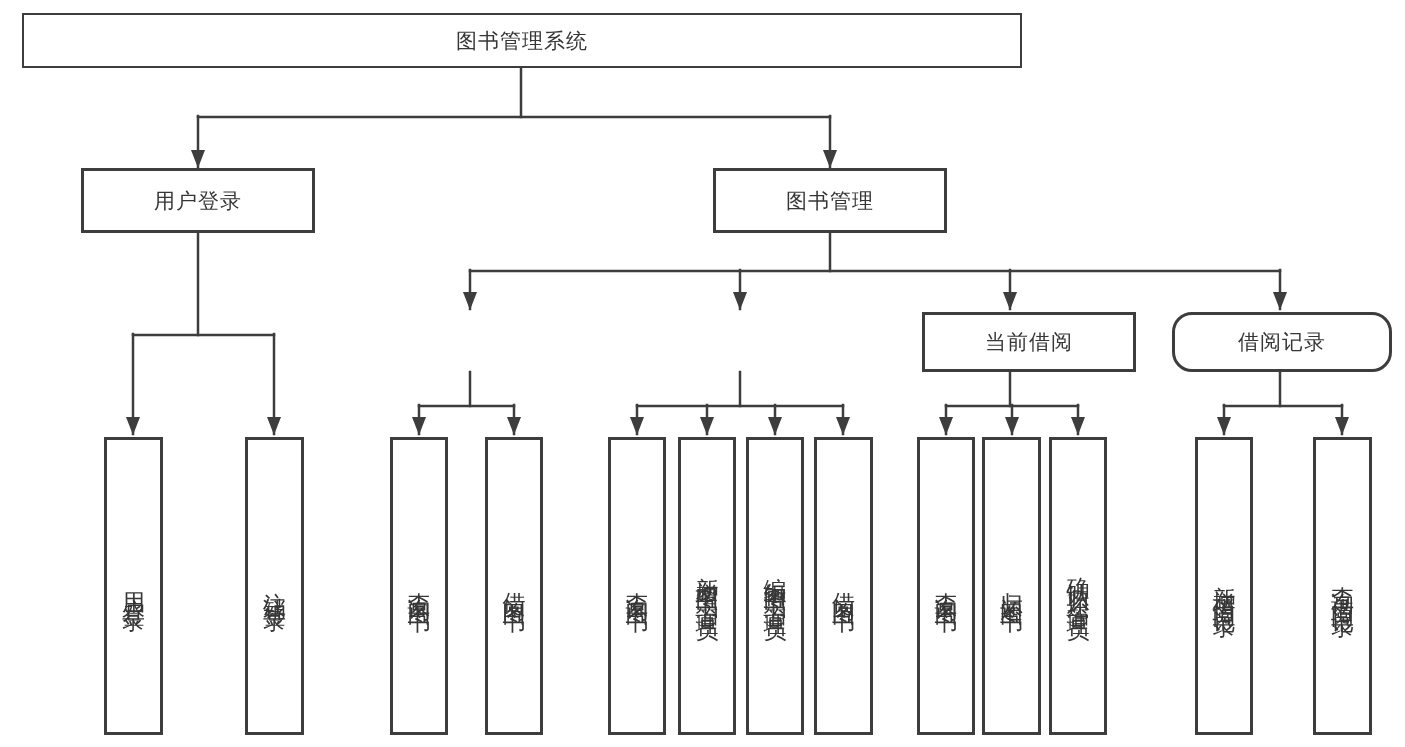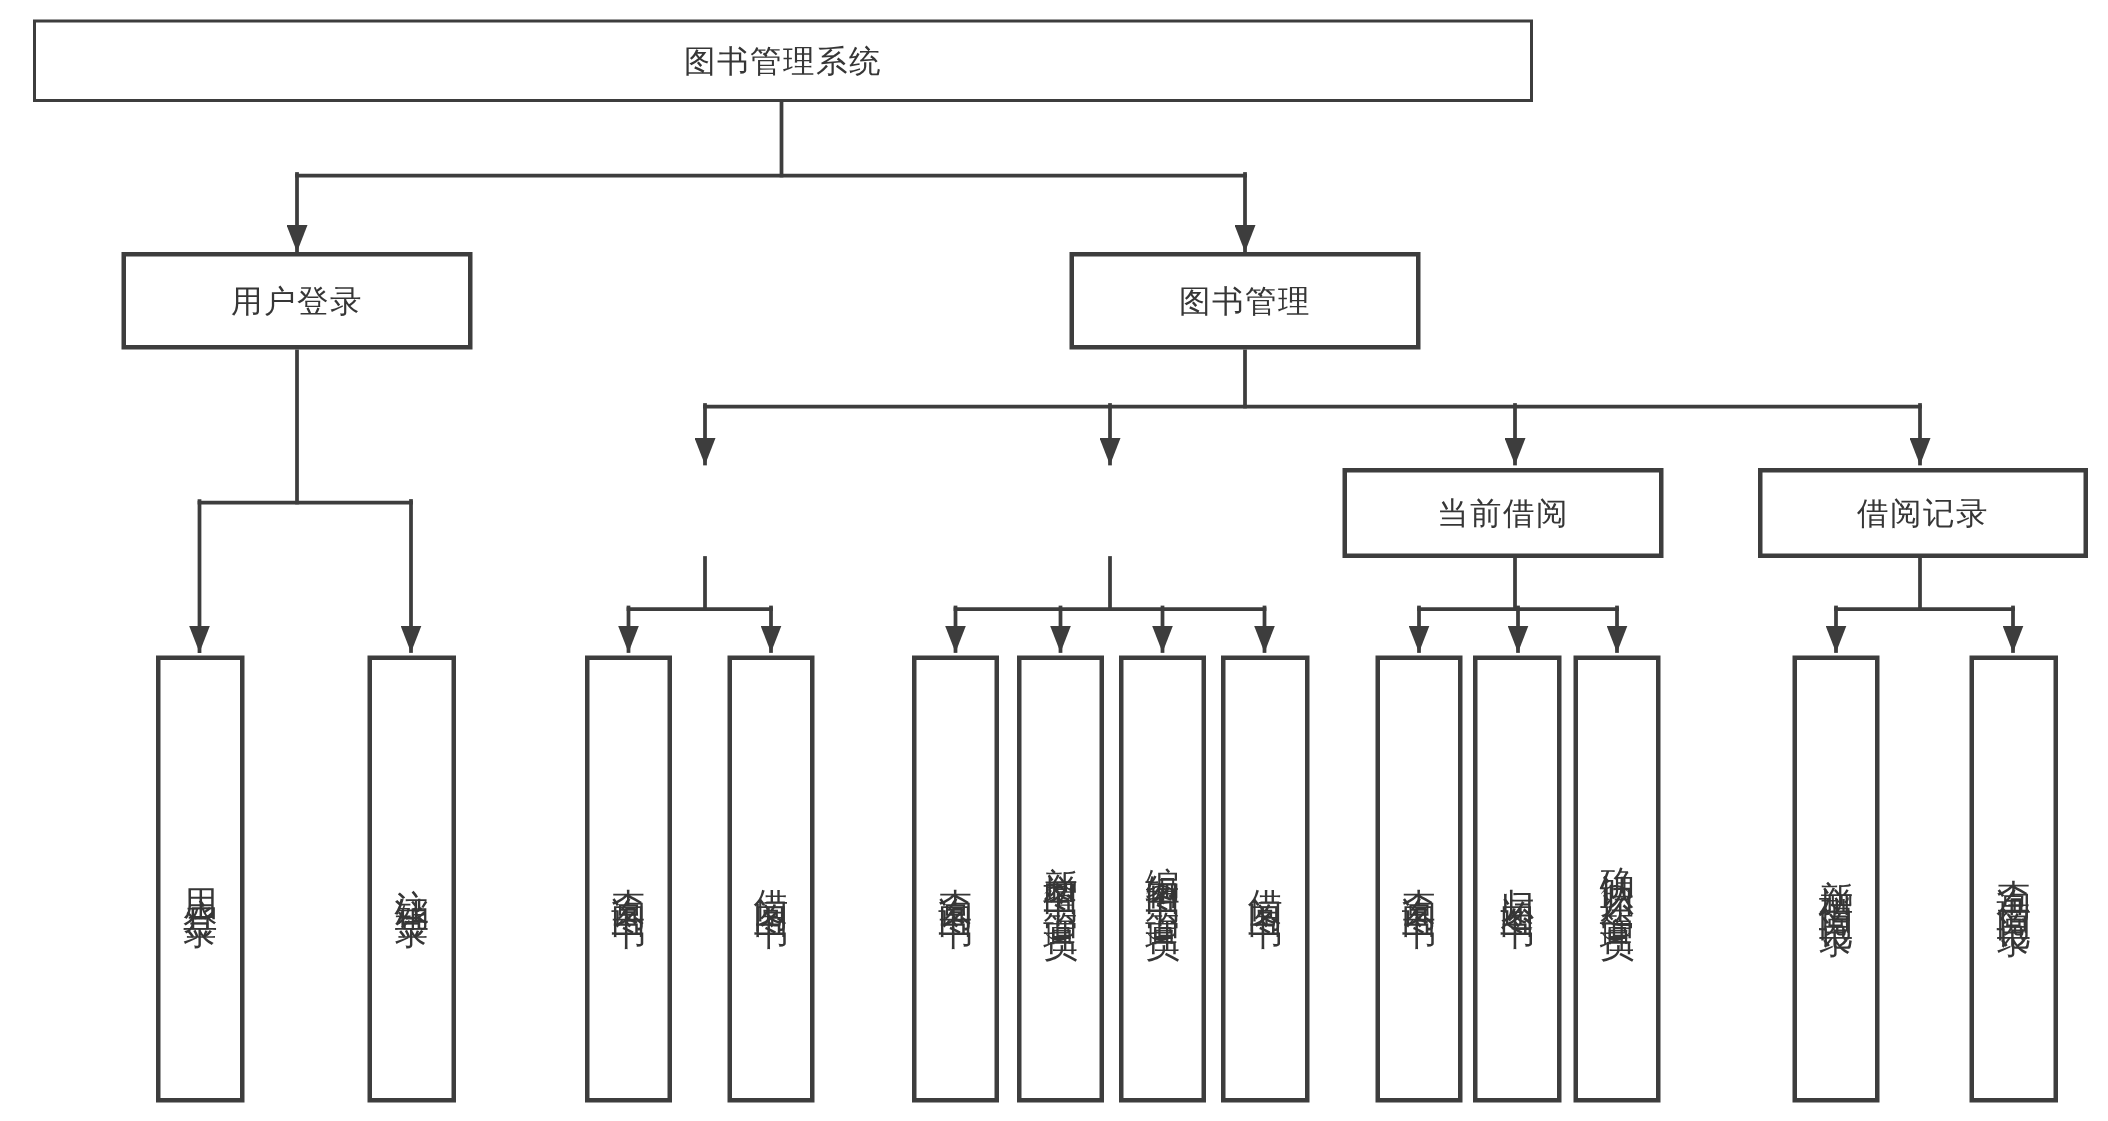--- a/index.html
+++ b/index.html
@@ -114,22 +114,22 @@
       <line x1="1224" y1="405" x2="1224" y2="434" marker-end="url(#ah)"></line>
       <line x1="1342" y1="405" x2="1342" y2="434" marker-end="url(#ah)"></line>
     </g>
   </svg>
 
   <div class="box root" style="left:22px; top:13px; width:1000px; height:55px;">图书管理系统</div>
 
   <div class="box" style="left:81px; top:168px; width:234px; height:65px;">用户登录</div>
   <div class="box" style="left:713px; top:168px; width:234px; height:65px;">图书管理</div>
 
-  <div class="box" style="left:895px; top:312px; width:214px; height:60px;">当前借阅</div>
-  <div class="box" style="left:1172px; top:312px; width:220px; height:60px;">借阅记录</div>
+  <div class="box" style="left:922px; top:312px; width:214px; height:60px;">当前借阅</div>
+  <div class="box" style="left:1172px; top:312px; width:220px; height:60px;border-radius:20px;">借阅记录</div>
 
   <div class="vbox" style="left:104px; top:437px; width:59px; height:298px;">
     <span>用户登录</span>
   </div>
   <div class="vbox" style="left:245px; top:437px; width:59px; height:298px;">
     <span>注销登录</span>
   </div>
 
   <div class="vbox" style="left:390px; top:437px; width:58px; height:298px;">
     <span>查询图书</span>

